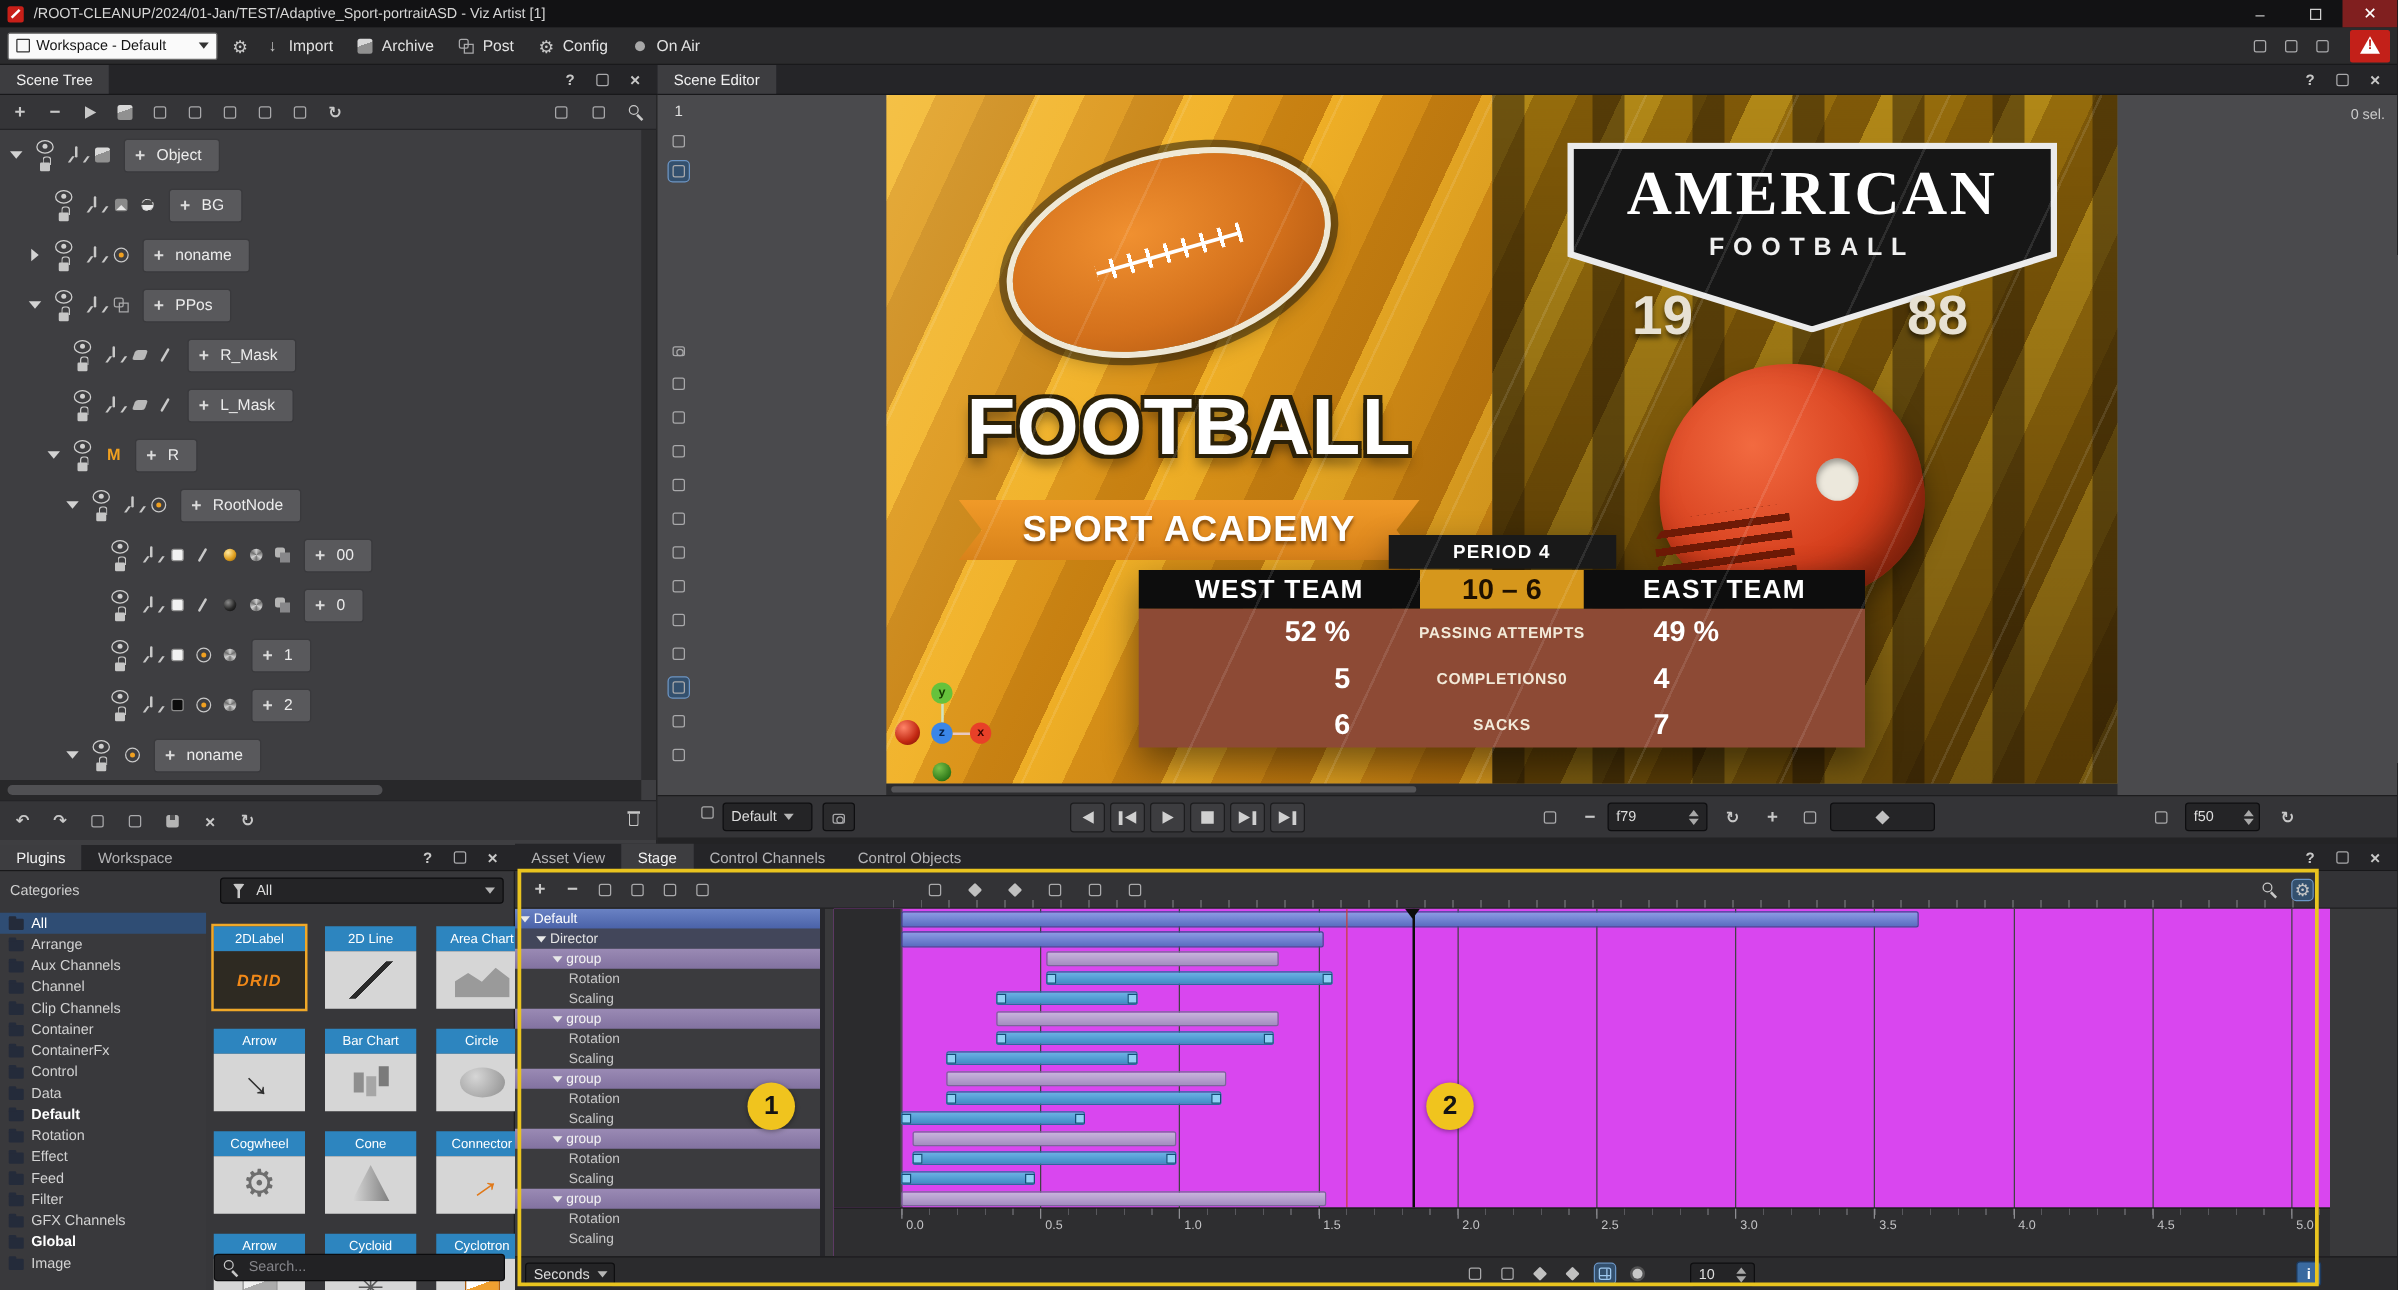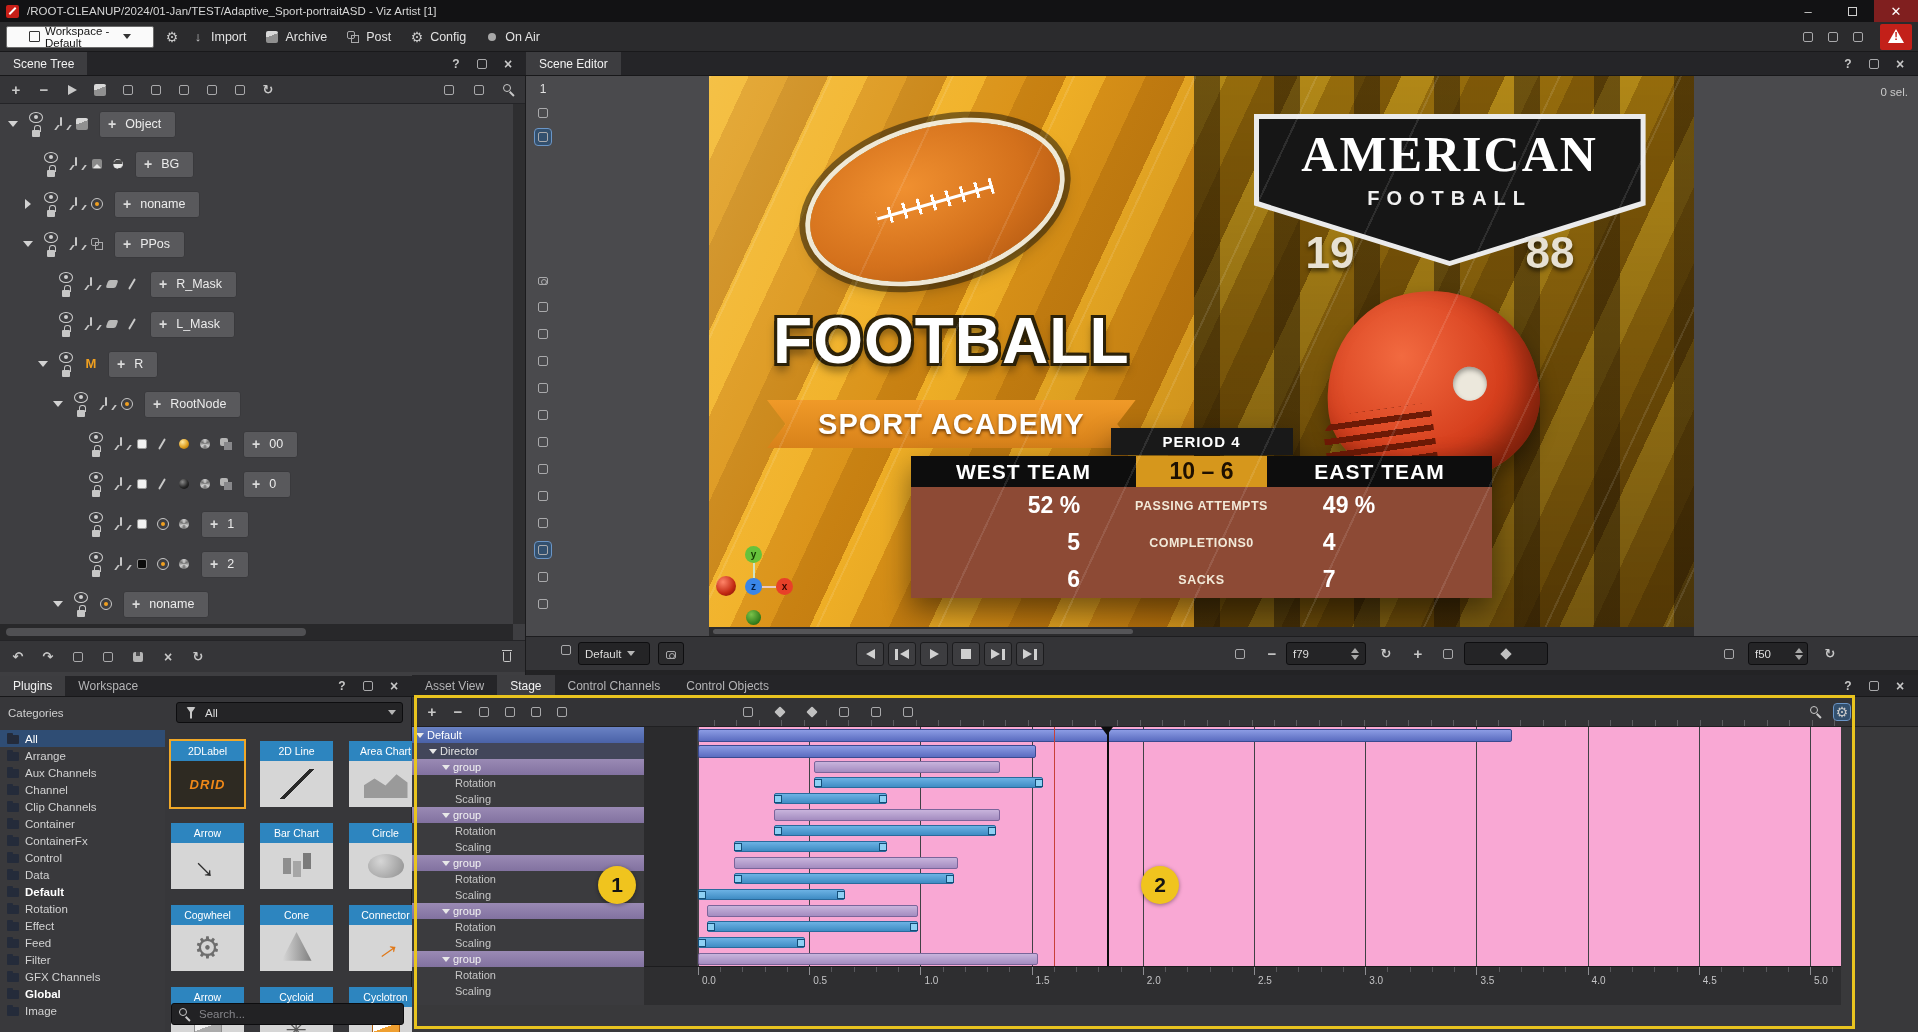--- a/index.html
+++ b/index.html
@@ -83,21 +83,21 @@
   .app-logo{width:13px;height:13px;background:#c81f18;border-radius:2px;position:relative;flex:none;}
   .app-logo::before{content:"";position:absolute;left:2px;top:5.5px;width:9px;height:2px;background:#fff;transform:rotate(-45deg);}
   .win-title{font-size:11.5px;color:#d6d6d6;margin-left:8px;white-space:nowrap;}
   .win-controls{margin-left:auto;display:flex;height:100%;}
   .wbtn{width:44px;height:100%;display:flex;align-items:center;justify-content:center;color:#cfcfcf;font-size:13px;background:transparent;border:none;}
   .wbtn.close{background:#801f1f;color:#fff;}
   .wbtn .sq{width:9px;height:9px;border:1px solid #cfcfcf;display:inline-block;}
 
   
   .menubar{position:absolute;left:0;top:22px;width:1918px;height:30px;background:#2b2b2d;display:flex;align-items:center;gap:10px;padding:0 6px;border-bottom:1px solid #19191b;}
-  .ws-combo{width:148px;height:22px;background:#fafafa;border:1px solid #6a6a6a;border-radius:2px;display:flex;align-items:center;gap:5px;padding:0 22px;color:#151515;font-size:11.5px;}
+  .ws-combo{width:168px;height:22px;background:#fafafa;border:1px solid #6a6a6a;border-radius:2px;display:flex;align-items:center;gap:5px;padding:0 6px;color:#151515;font-size:11.5px;}
   .ws-combo .wsicon{width:11px;height:11px;border:1.5px solid #333;border-radius:1px;flex:none;}
   .ws-combo .caret{margin-left:auto;border-top-color:#333;}
   .menu-items{display:flex;align-items:center;gap:18px;}
   .mitem{display:flex;align-items:center;gap:5px;font-size:12.5px;color:#e2e2e2;cursor:pointer;}
   .mbar-right{margin-left:auto;display:flex;align-items:center;gap:9px;}
   .alert-btn{width:32px;height:26px;background:#c32019;border-radius:2px;position:relative;margin-left:4px;flex:none;}
   .alert-btn::before{content:"";position:absolute;left:8px;top:5px;width:0;height:0;border-left:8px solid transparent;border-right:8px solid transparent;border-bottom:14px solid #fff;}
   .alert-btn::after{content:"!";position:absolute;left:0;right:0;top:6px;text-align:center;color:#c32019;font-weight:800;font-size:11px;}
 
   
@@ -259,21 +259,21 @@
   .sg-toolbar .mid{margin-left:160px;display:flex;gap:16px;}
   .sg-toolbar .right{margin-left:auto;display:flex;gap:10px;margin-right:56px;}
   .mini-ruler{position:absolute;left:302px;right:64px;bottom:0;height:6px;background:repeating-linear-gradient(90deg,#5c5c60 0 1px,transparent 1px 22.4px);}
   .sg-tree{position:absolute;left:0;top:30px;width:244px;height:278px;overflow:hidden;background:#3b3b3e;}
   .sg-row{height:16px;display:flex;align-items:center;font-size:11px;color:#c6c6c6;gap:3px;white-space:nowrap;}
   .sg-default{background:linear-gradient(#6a82c4,#4a62a8);color:#fff;}
   .sg-director{background:#42465a;color:#e4e4e4;}
   .sg-group{background:linear-gradient(#9a8ab4,#8272a0);color:#f2f2f2;}
   .sg-chev{width:0;height:0;border-left:4px solid transparent;border-right:4px solid transparent;border-top:5px solid #e8e8e8;display:inline-block;flex:none;}
   .sg-div{position:absolute;left:244px;top:30px;width:4px;height:278px;background:#26262a;}
-  .timeline{position:absolute;left:232px;top:30px;width:1197px;height:278px;background:#f9a8d4;overflow:hidden;text-align:center;}
+  .timeline{position:absolute;left:255px;top:30px;width:1197px;height:278px;background:#d946ef;overflow:hidden;text-align:center;}
   .tl-prezero{position:absolute;left:0;top:0;bottom:39px;width:54px;background:#2b2b2d;border-right:1px solid #3e3e41;}
   .gl{position:absolute;top:0;bottom:0;width:1px;background:#414145;}
   .bar{position:absolute;border-radius:2px;}
   .bar-director{height:13px;background:linear-gradient(#8c9ce4,#5a6cc0);border:1px solid #3a4a90;}
   .bar-group{height:12px;background:linear-gradient(#c8b4dc,#a48cc0);border:1px solid #7a659a;}
   .bar-channel{height:11px;background:linear-gradient(#6cb2e4,#3f8cc4);border:1px solid #2a6a9c;}
   .kf{position:absolute;width:8px;height:8px;background:#8ed0f4;border:1px solid #134e78;top:0.5px;}
   .kf-l{left:-1px;} .kf-r{right:-1px;}
   .cursor-red{position:absolute;top:0;bottom:39px;width:1.5px;background:#c84038;z-index:6;}
   .cursor-black{position:absolute;top:0;bottom:39px;width:1.5px;background:#0c0c0c;z-index:7;}
@@ -1108,20 +1108,39 @@
           <div class="tick" style="left: 1054.8px;">
             <span class="tickline"></span>
             <span class="ticklab">4.5</span>
           </div>
           <div class="tick" style="left: 1166px;">
             <span class="tickline"></span>
             <span class="ticklab">5.0</span>
           </div>
         </div>
     </div>
+    <div class="stage-footer">
+      <div class="combo sf-unit">
+        <span>Seconds</span>
+        <span class="caret"></span>
+      </div>
+      <div class="sf-icons">
+          <span class="ic ic-histogram"></span>
+          <span class="ic ic-spline-view"></span>
+          <span class="ic ic-key-prev"></span>
+          <span class="ic ic-key-next"></span>
+          <span class="ic ic-grid-snap on"></span>
+          <span class="ic ic-brightness"></span>
+        </div>
+      <div class="combo sf-zoom">
+        <span>10</span>
+        <span class="spin"></span>
+      </div>
+      <div class="sf-info">i</div>
+    </div>
   </div>
 
   <div class="hl-border"></div>
   <div>
       <div class="badge" style="left: 598px; top: 866px;">1</div>
       <div class="badge" style="left: 1141px; top: 866px;">2</div>
     </div>
 
 </div>
 

